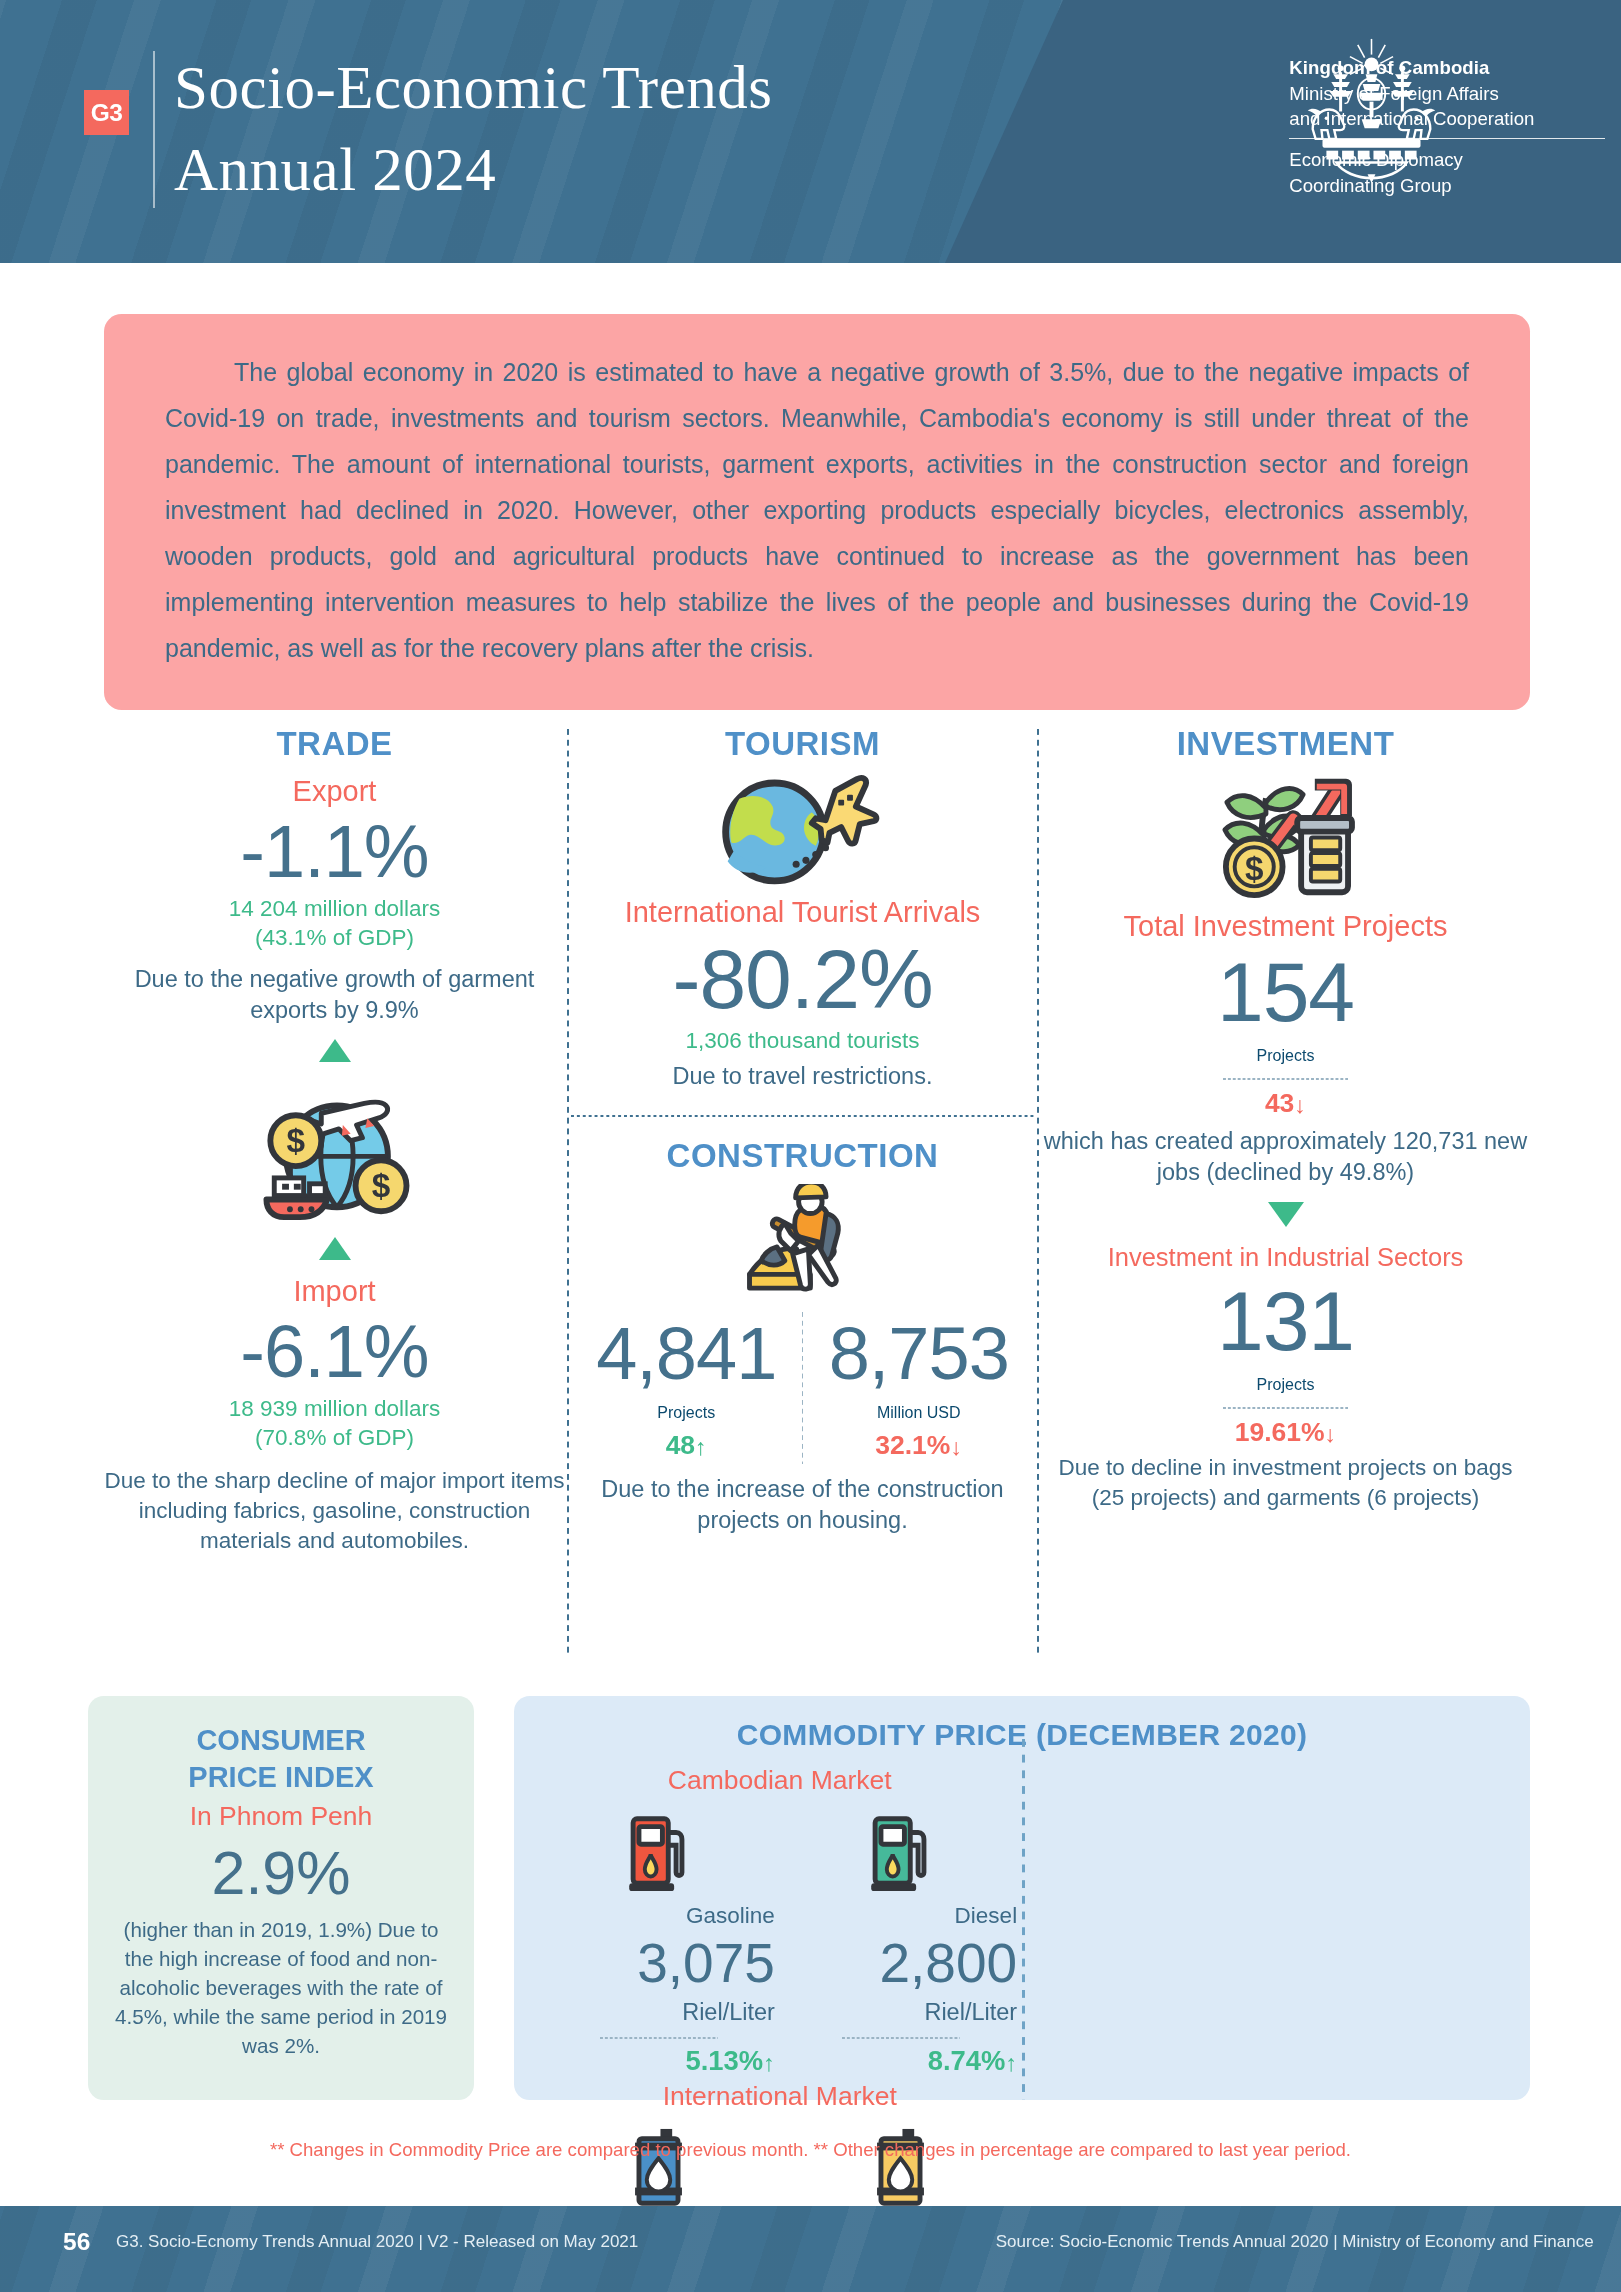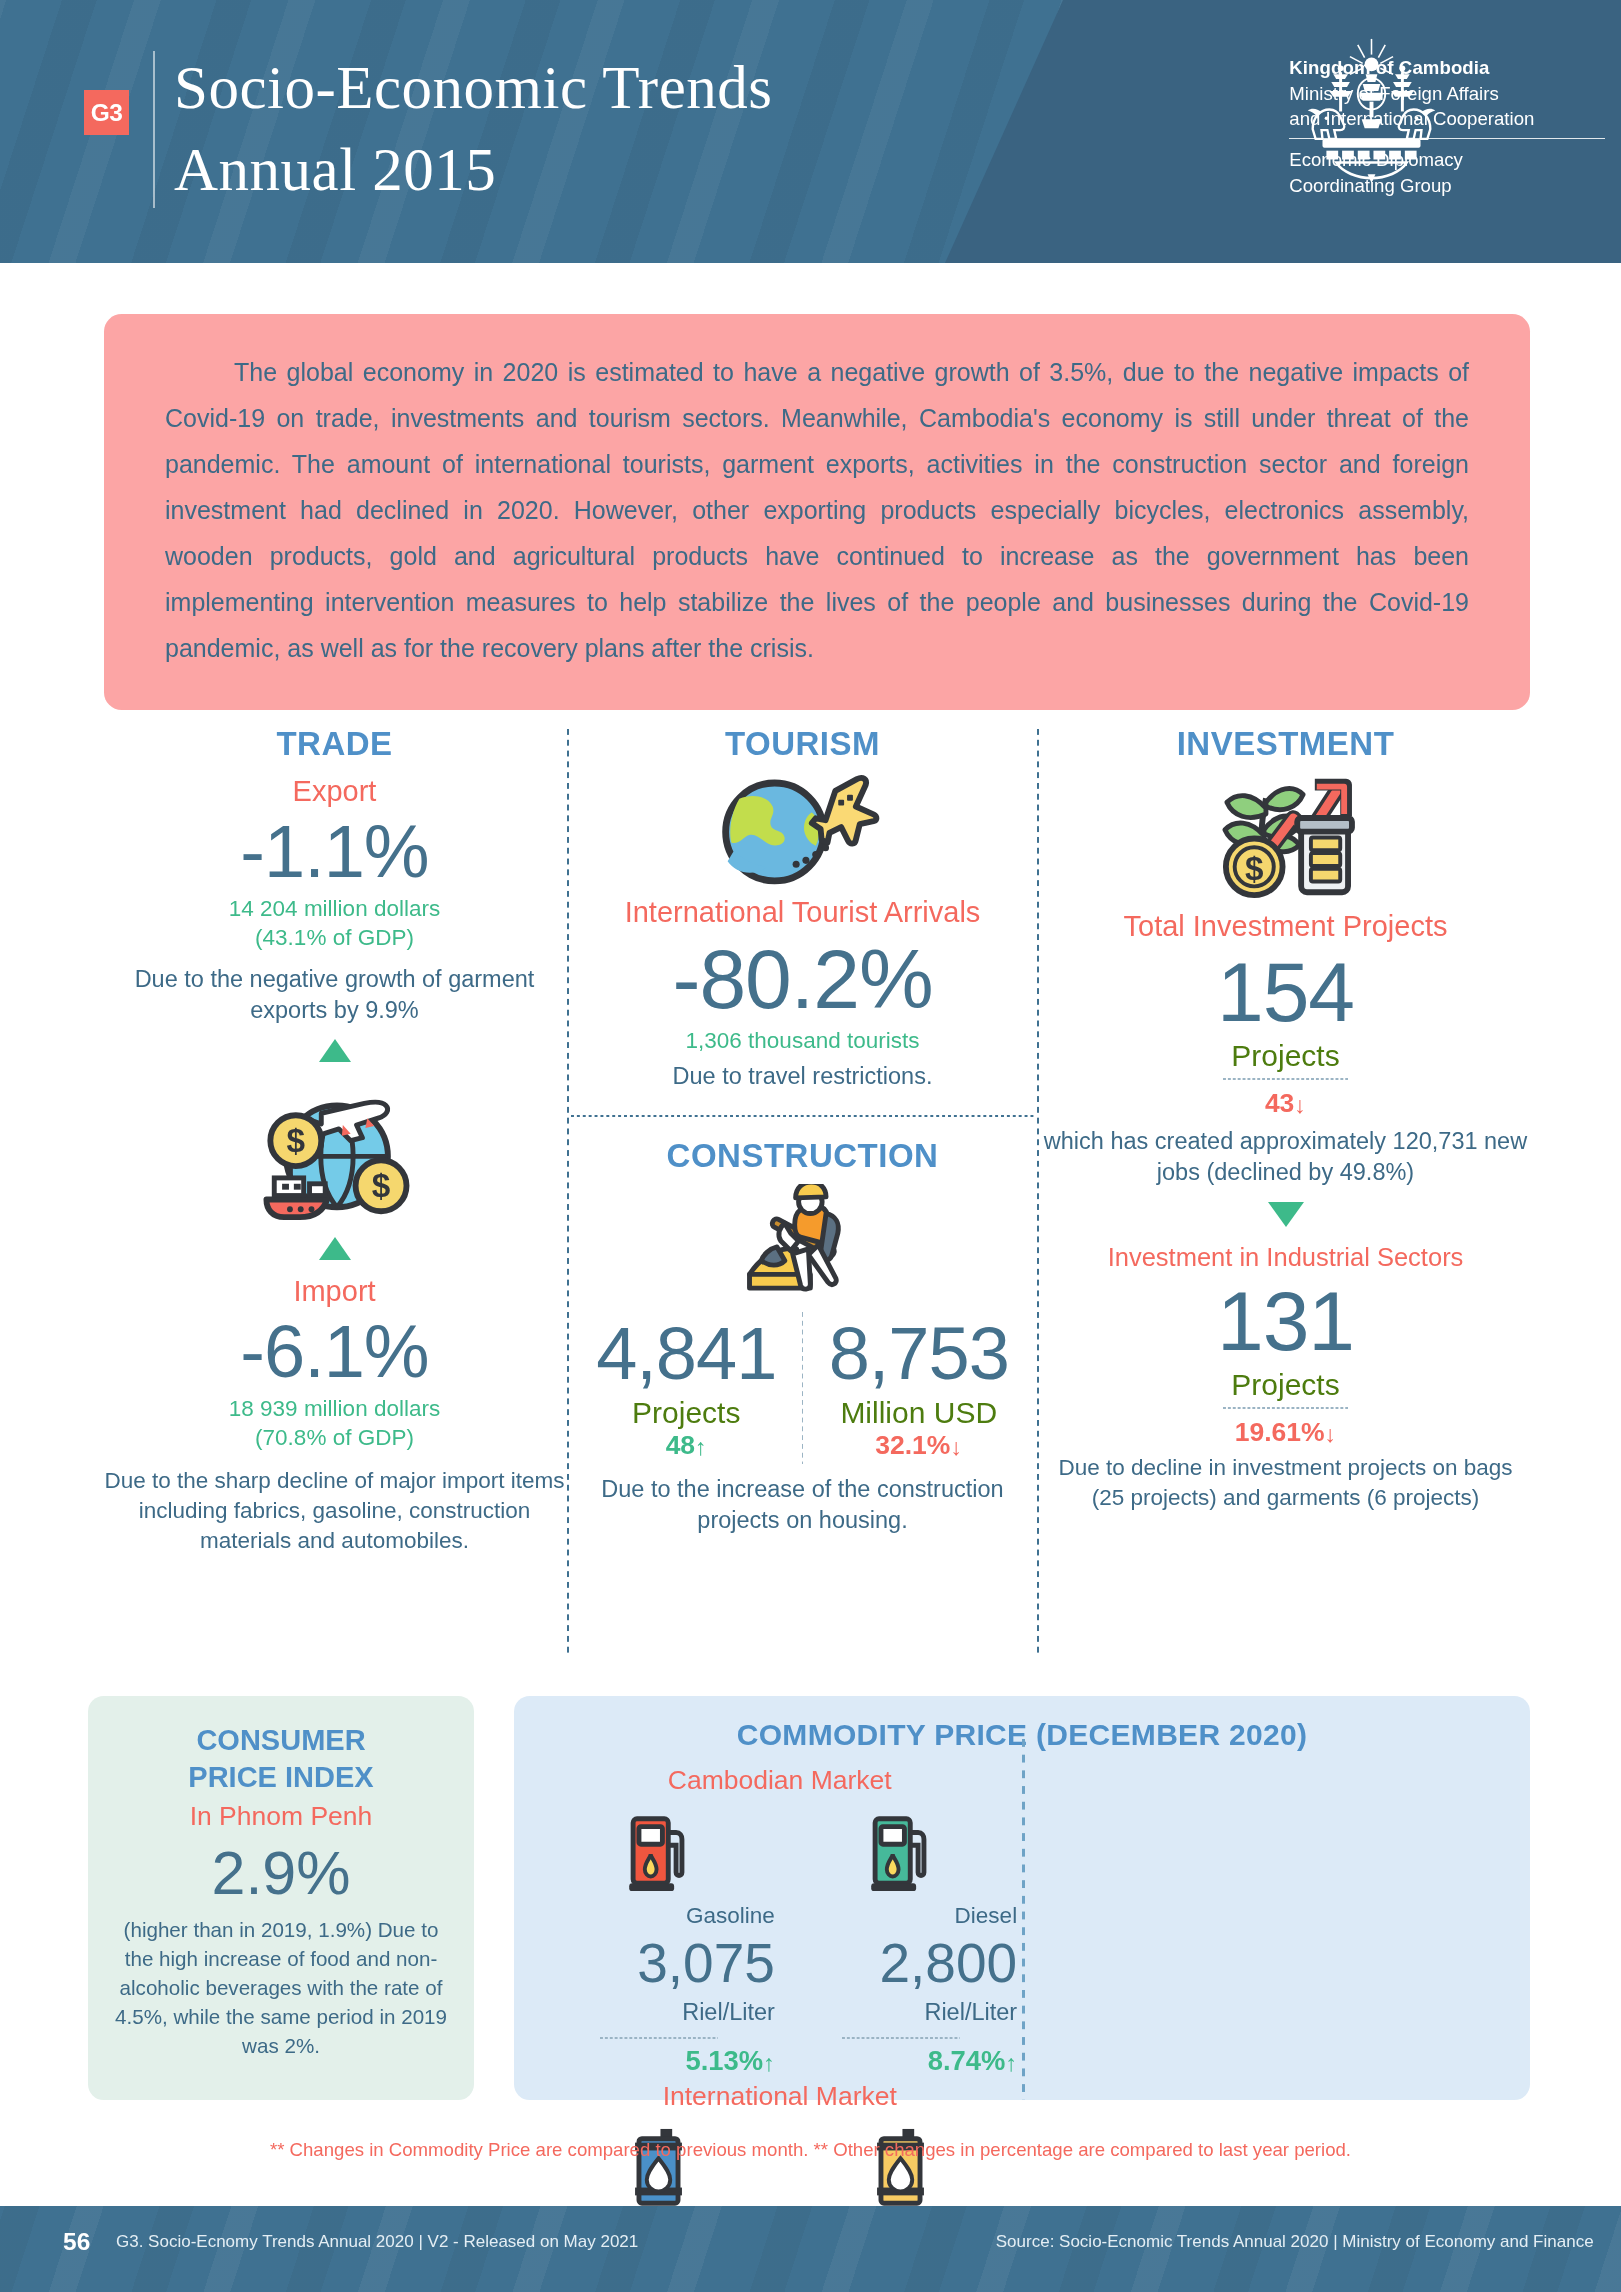--- a/index.html
+++ b/index.html
@@ -145,21 +145,21 @@
 
   .dotted-rule {
     width: 125px; height: 2px; margin: 5.9px auto 7.8px auto;
     background-image: linear-gradient(to right, #9bb4c4 55%, rgba(255,255,255,0) 0%);
     background-size: 4.9px 2px; background-repeat: repeat-x;
   }
   .delta-red { color: #f4695e; font-size: 26.5px; font-weight: bold; line-height: 33px; }
   .delta-green { color: #3dba8a; font-size: 26.5px; font-weight: bold; line-height: 33px; }
   .arrow-gly { font-size: 23.5px; vertical-align: -1px; }
 
-  .label-small { color: #4d7c0f; font-size: 30px; line-height: 33px; }
+  .label-small { color: #0c4a6e; font-size: 16px; line-height: 33px; }
 
   
   .hdiv-dotted {
     width: 100%; height: 2px; margin: 9.8px 0 13.7px 0;
     background-image: linear-gradient(to right, #3f7191 50%, rgba(255,255,255,0) 0%);
     background-size: 5.9px 2px; background-repeat: repeat-x;
   }
   .constr-split { display: flex; align-items: stretch; justify-content: center; margin-top: 5.9px; }
   .constr-half { width: 50%; text-align: center; padding: 0 7.8px; }
   .constr-vline {
@@ -253,21 +253,21 @@
 <body>
 
 <div class="header">
   <div class="stripes"></div>
   <div class="rightpanel"></div>
   <div class="inner">
     <div class="g3-badge">G3</div>
     <div class="title-rule"></div>
     <div class="title-block">
       <div>Socio-Economic Trends</div>
-      <div>Annual 2015</div>
+      <div>Annual 2024</div>
     </div>
 
     <div class="logo-wrap">
       <svg viewBox="0 0 160 152" fill="#ffffff" xmlns="http://www.w3.org/2000/svg">
 
         <circle cx="80" cy="30" r="7"></circle>
         <g stroke="#ffffff" stroke-width="1.6">
           <line x1="80" y1="4" x2="80" y2="20"></line>
           <line x1="66" y1="10" x2="73" y2="23"></line>
           <line x1="94" y1="10" x2="87" y2="23"></line>

